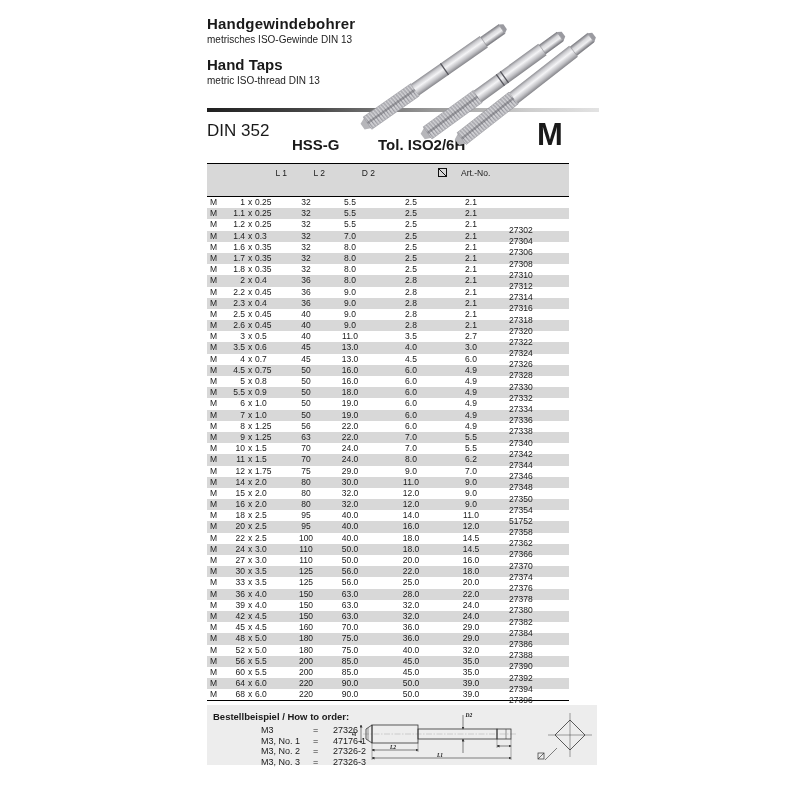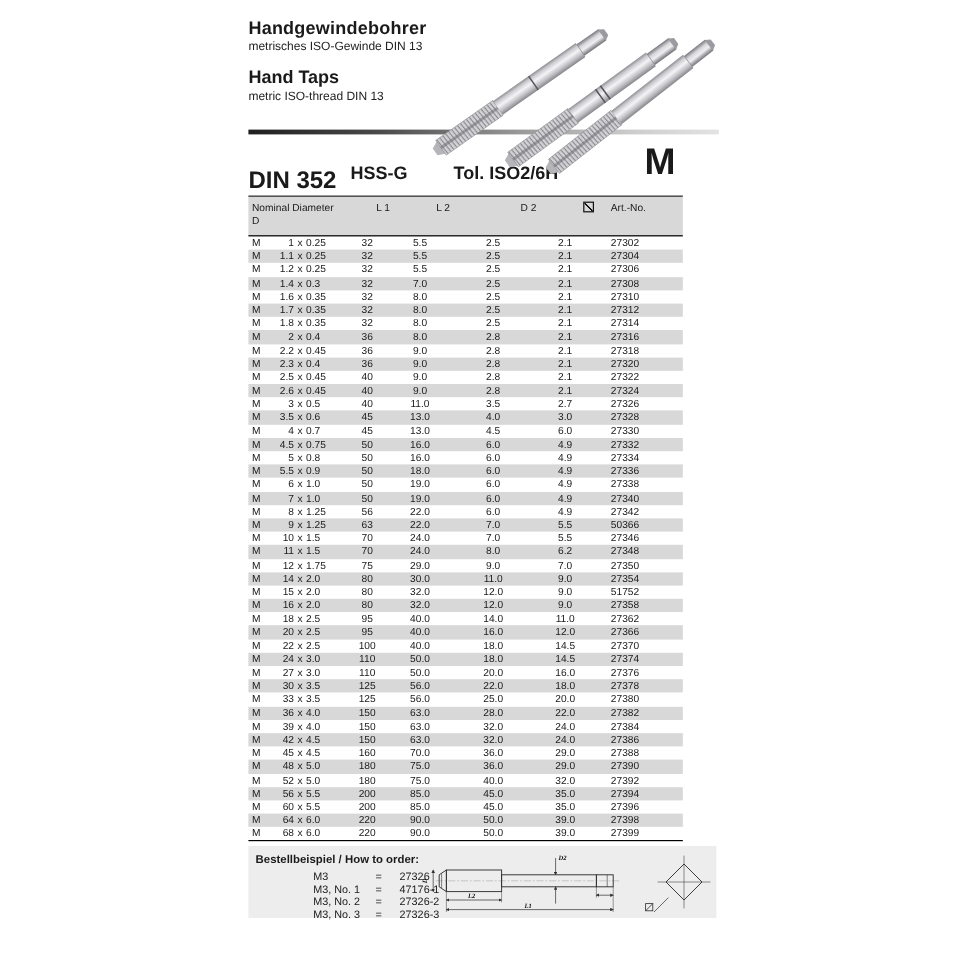--- a/index.html
+++ b/index.html
@@ -16,21 +16,21 @@
   #sub-en{left:207px;top:75px;font-size:10px;color:#222;}
 
   
   #rule{left:207px;top:108px;width:392px;height:4px;
     background:linear-gradient(90deg,#1f1f1f 0%,#4a4a4a 28%,#9a9a9a 58%,#cdcdcd 82%,#e3e3e3 100%);}
 
   
   #taps{left:330px;top:2px;width:300px;height:146px;z-index:2;}
 
   
-  #din{left:207px;top:140px;font-size:20px;font-weight:700;}
+  #din{left:207px;top:121px;font-size:17px;font-weight:400;}
   #hss{left:292px;top:136px;font-size:15px;font-weight:700;}
   #tol{left:378px;top:136px;font-size:15px;font-weight:700;}
   #bigm{left:537px;top:117px;font-size:31px;font-weight:700;}
 
   
   #spec-table{left:207px;top:163px;width:362px;border-top:1px solid #000;border-bottom:1px solid #000;}
   #spec-head{display:grid;grid-template-columns:80px 38px 50px 72px 48px 74px;
     background:#d8d8d8;height:32px;border-bottom:1px solid #000;font-size:8.5px;}
   .hc{padding-top:4px;}
   .hc.nominal{padding-left:3px;line-height:11px;}
@@ -42,21 +42,21 @@
   #spec-body{font-size:8.5px;}
   .trow{display:grid;grid-template-columns:18px 62px 38px 50px 72px 48px 74px;
     height:11.2px;line-height:11.3px;}
   .trow.alt{background:#d8d8d8;}
   .cm{padding-left:3px;}
   .csize{display:flex;}
   .csize i{font-style:normal;}
   .sd{width:20px;text-align:right;}
   .sx{width:10px;text-align:center;}
   .cc{text-align:center;}
-  .cart{padding-left:14px;}
+  .cart{padding-left:14px;margin-top:28px;}
 
   
   #order-panel{left:207px;top:705px;width:390px;height:60px;background:#ededed;}
   #order-heading{position:absolute;left:6px;top:6px;font-size:9.5px;font-weight:700;}
   #order-list{position:absolute;left:6px;top:20px;font-size:9px;line-height:10.5px;}
   .order-row{display:grid;grid-template-columns:52px 20px auto;padding-left:48px;}
   #tech-drawing{position:absolute;left:138px;top:0;width:248px;height:58px;}
   .dimtxt{font-family:"Liberation Serif",serif;font-style:italic;font-weight:700;font-size:5.5px;fill:#111;}
 </style>
 </head>
@@ -118,24 +118,20 @@
   </g>
 </svg>
 
 <div class="abs" id="din">DIN 352</div>
 <div class="abs" id="hss">HSS-G</div>
 <div class="abs" id="tol">Tol. ISO2/6H</div>
 <div class="abs" id="bigm">M</div>
 
 <div class="abs" id="spec-table">
   <div id="spec-head">
-    <div class="hc nominal">
-      <div>Nominal Diameter</div>
-      <div>D</div>
-    </div>
     <div class="hc center">L 1</div>
     <div class="hc center">L 2</div>
     <div class="hc center">D 2</div>
     <div class="hc center"><span class="sq-sym"></span></div>
     <div class="hc art">Art.-No.</div>
   </div>
   <div id="spec-body">
       <div class="trow">
         <span class="cm">M</span>
         <span class="csize">
@@ -413,21 +409,21 @@
         <span class="cm">M</span>
         <span class="csize">
           <i class="sd">9</i>
           <i class="sx">x</i>
           <i class="sp">1.25</i>
         </span>
         <span class="cc">63</span>
         <span class="cc">22.0</span>
         <span class="cc">7.0</span>
         <span class="cc">5.5</span>
-        <span class="cart">50366</span>
+        <span class="cart">27344</span>
       </div>
       <div class="trow">
         <span class="cm">M</span>
         <span class="csize">
           <i class="sd">10</i>
           <i class="sx">x</i>
           <i class="sp">1.5</i>
         </span>
         <span class="cc">70</span>
         <span class="cc">24.0</span>

